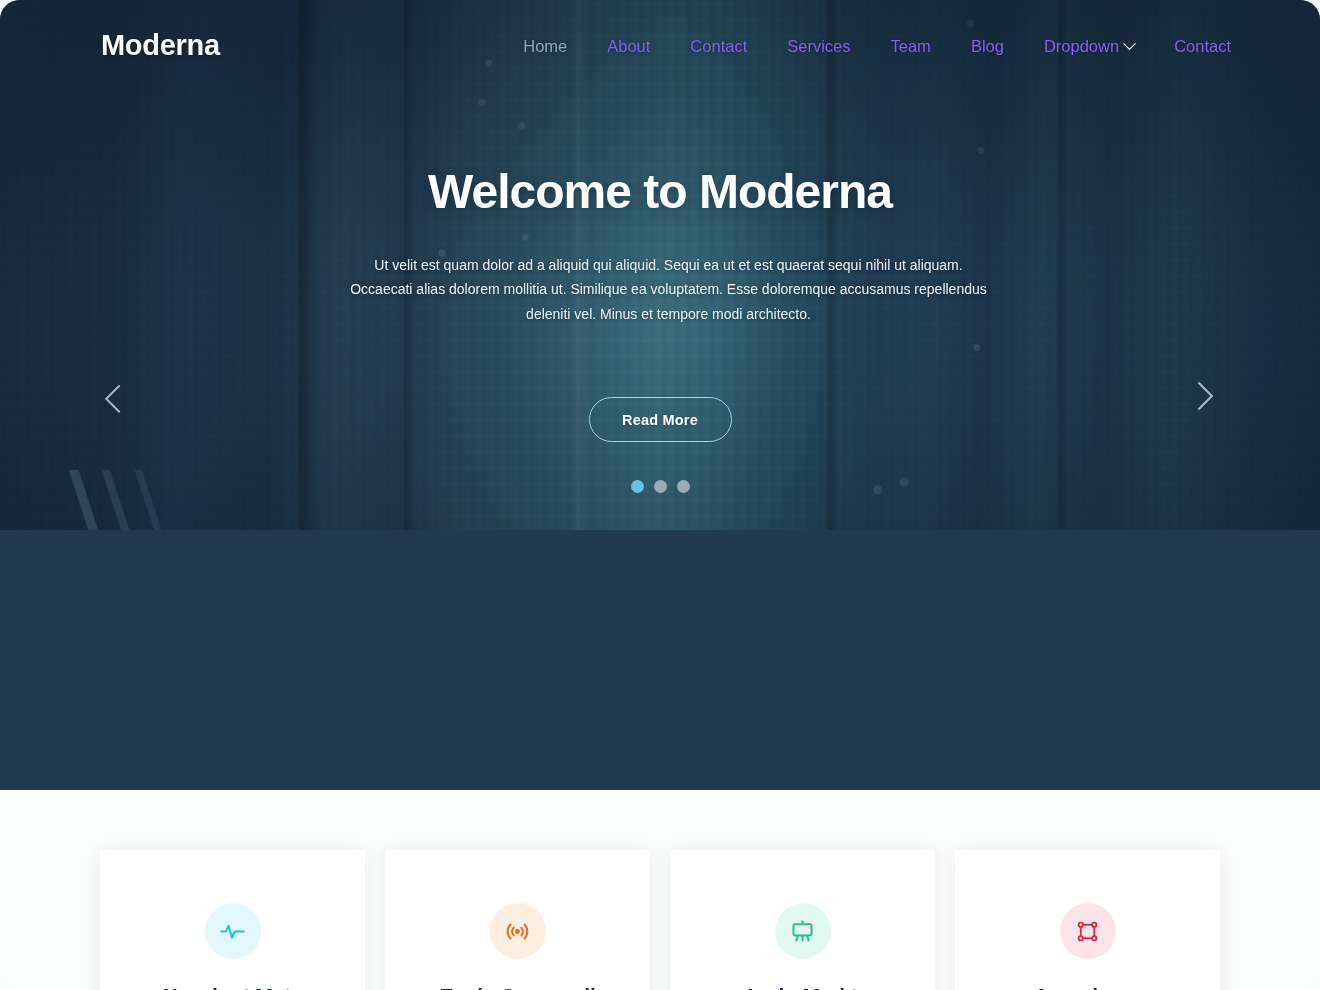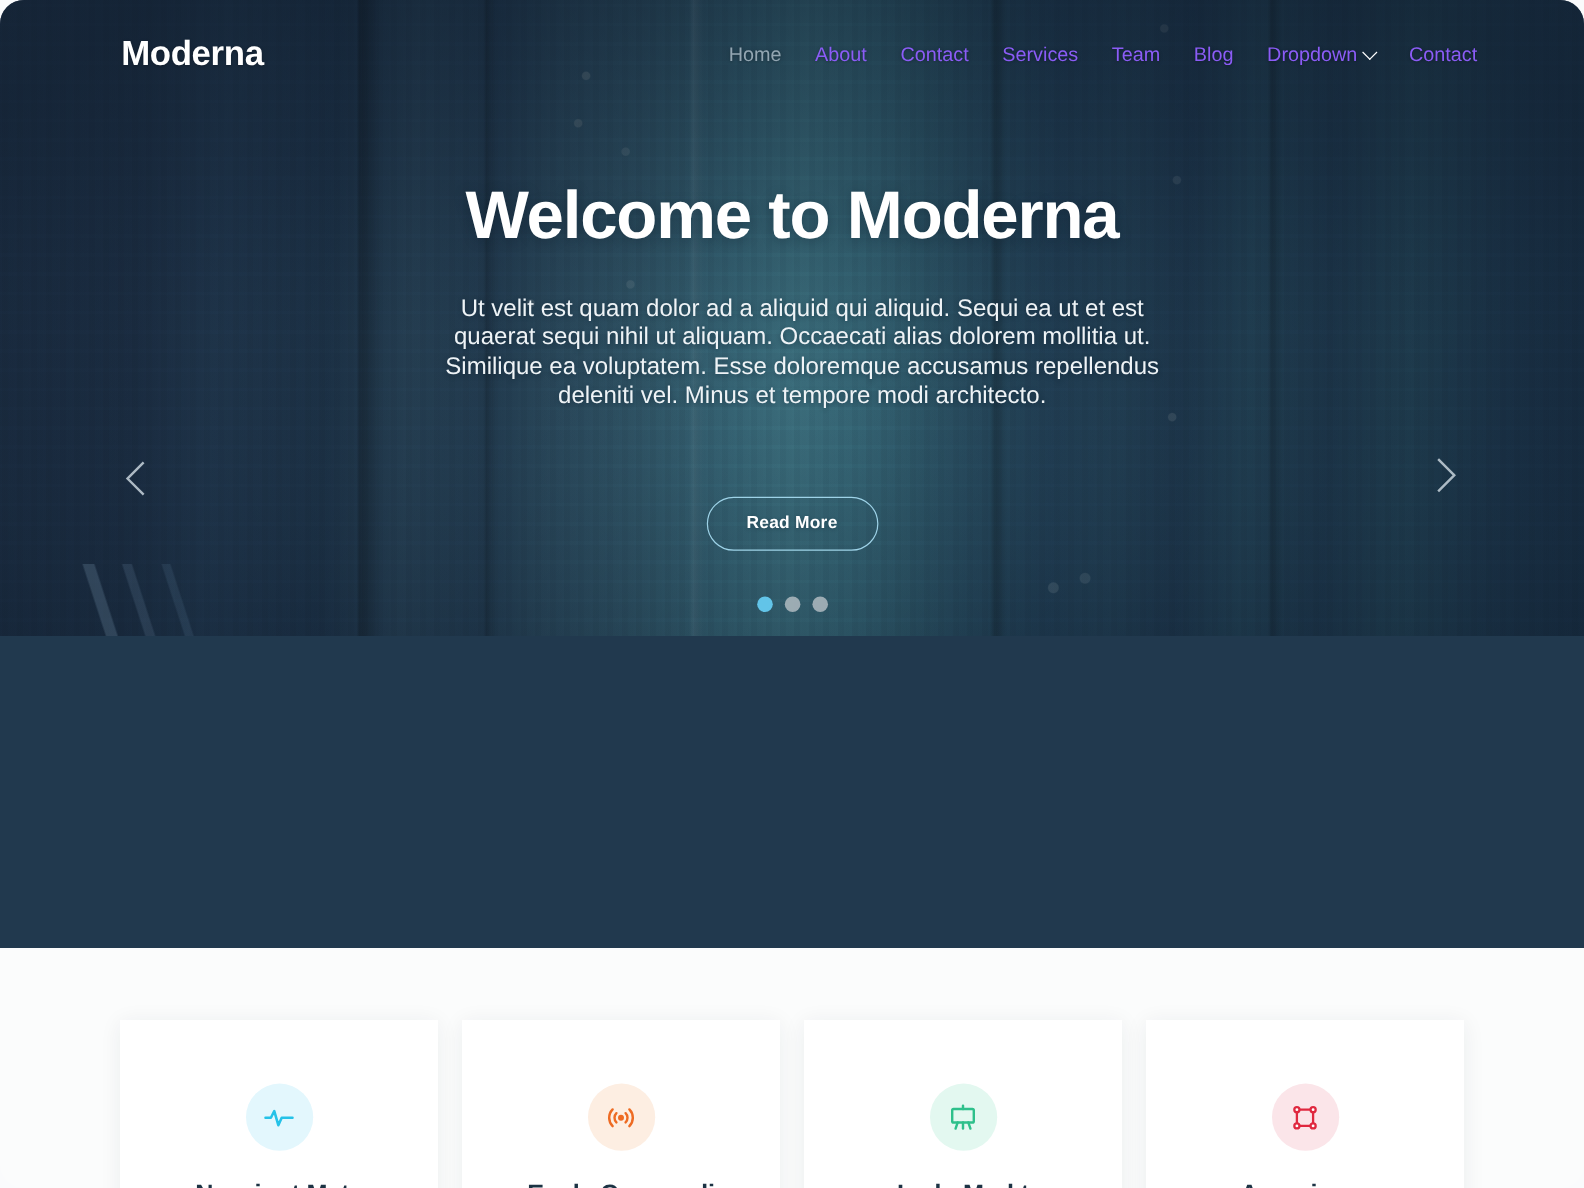--- a/index.html
+++ b/index.html
@@ -93,21 +93,21 @@
     position:absolute; top:0; left:0; width:1320px; height:92px;
     display:flex; align-items:center; z-index:20;
   }
   .brand {
     position:absolute; left:101px; top:29px;
     color:#ffffff; font-size:29px; font-weight:bold; letter-spacing:-.3px;
     text-shadow:0 1px 3px rgba(0,0,0,.28);
   }
   .nav-links {
     position:absolute; right:75px; top:33px;
-    display:flex; align-items:center; gap:0;
+    display:flex; align-items:center; gap:12px;
   }
   .nav-link {
     color:#8b5cf6; font-size:16.5px; font-weight:400;
     padding:0 14px; line-height:26px; white-space:nowrap; cursor:pointer;
     text-shadow:0 1px 3px rgba(0,0,0,.30);
     display:flex; align-items:center; gap:6px;
   }
   .nav-link.active { color:#93a6b2; }
   .chev-down {
     display:inline-block; width:9px; height:9px;
@@ -115,26 +115,26 @@
     transform:rotate(45deg) translate(-2px,-2px);
   }
 
   
   .hero-content {
     position:absolute; left:0; top:0; width:1320px; height:660px;
     display:flex; flex-direction:column; align-items:center; justify-content:center;
     z-index:15;
   }
   .hero-title {
-    color:#ffffff; font-size:56px; font-weight:bold; letter-spacing:-1px;
+    color:#ffffff; font-size:48px; font-weight:bold; letter-spacing:-1px;
     text-align:right; margin-bottom:36px; line-height:1.05;
     text-shadow:0 2px 10px rgba(12,28,44,.35);
   }
   .hero-sub {
-    width:640px; text-align:center; color:#eef3f6; font-size:20px;
+    width:640px; text-align:center; color:#eef3f6; font-size:14px;
     line-height:24.5px; text-shadow:0 1px 4px rgba(12,28,44,.45);margin-left:17px;
   }
   .read-more {
     margin-top:71px;
     display:inline-flex; align-items:center; justify-content:center;
     width:143px; height:45px; border-radius:26px;
     border:1.6px solid #9ed3e8; color:#ffffff; background:transparent;
     font-size:14.5px; font-weight:bold; letter-spacing:.2px; cursor:pointer;
     text-shadow:0 1px 3px rgba(12,28,44,.35);
   }

